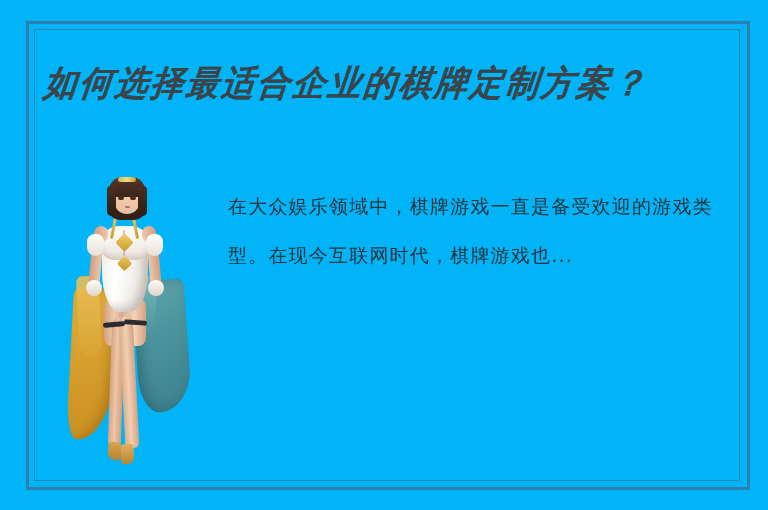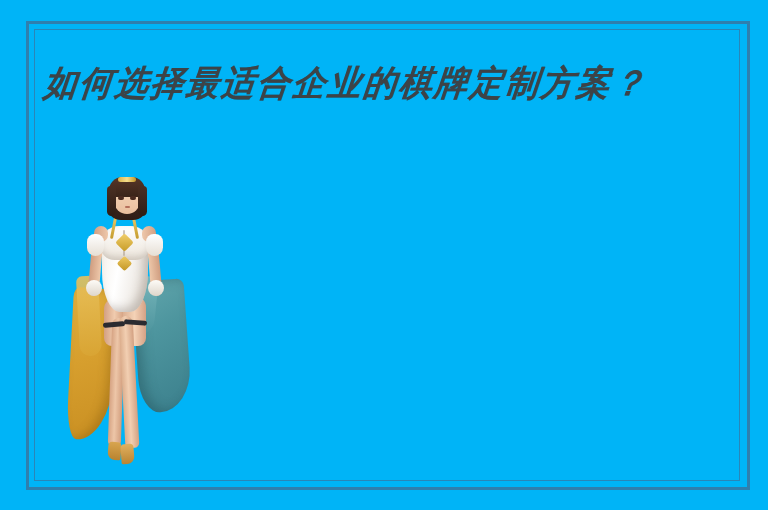--- a/index.html
+++ b/index.html
@@ -310,14 +310,15 @@
     <div class="face"></div>
     <div class="hair-front"></div>
     <div class="hair-side-l"></div>
     <div class="hair-side-r"></div>
     <div class="tiara"></div>
     <div class="eye-l"></div>
     <div class="eye-r"></div>
     <div class="mouth"></div>
   </div>
 
+  <div id="excerpt">在大众娱乐领域中，棋牌游戏一直是备受欢迎的游戏类型。在现今互联网时代，棋牌游戏也...</div>
 
 </div>
 
 </body></html>

